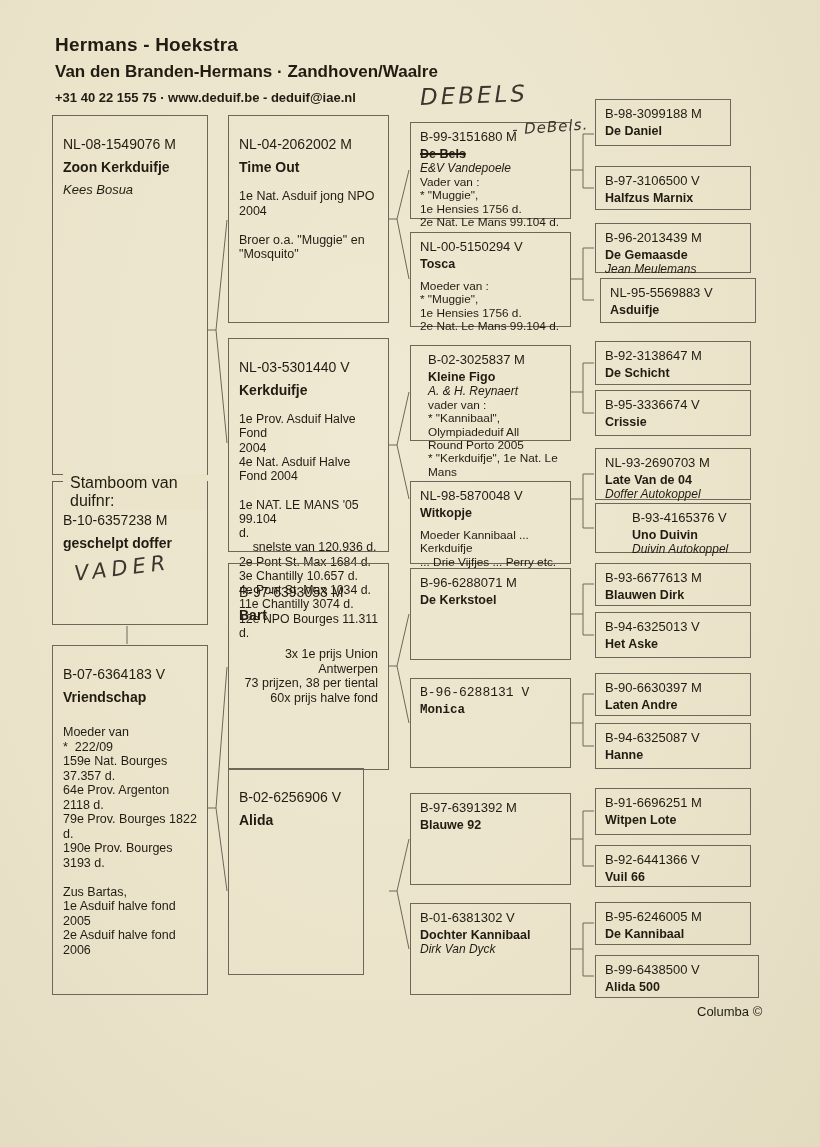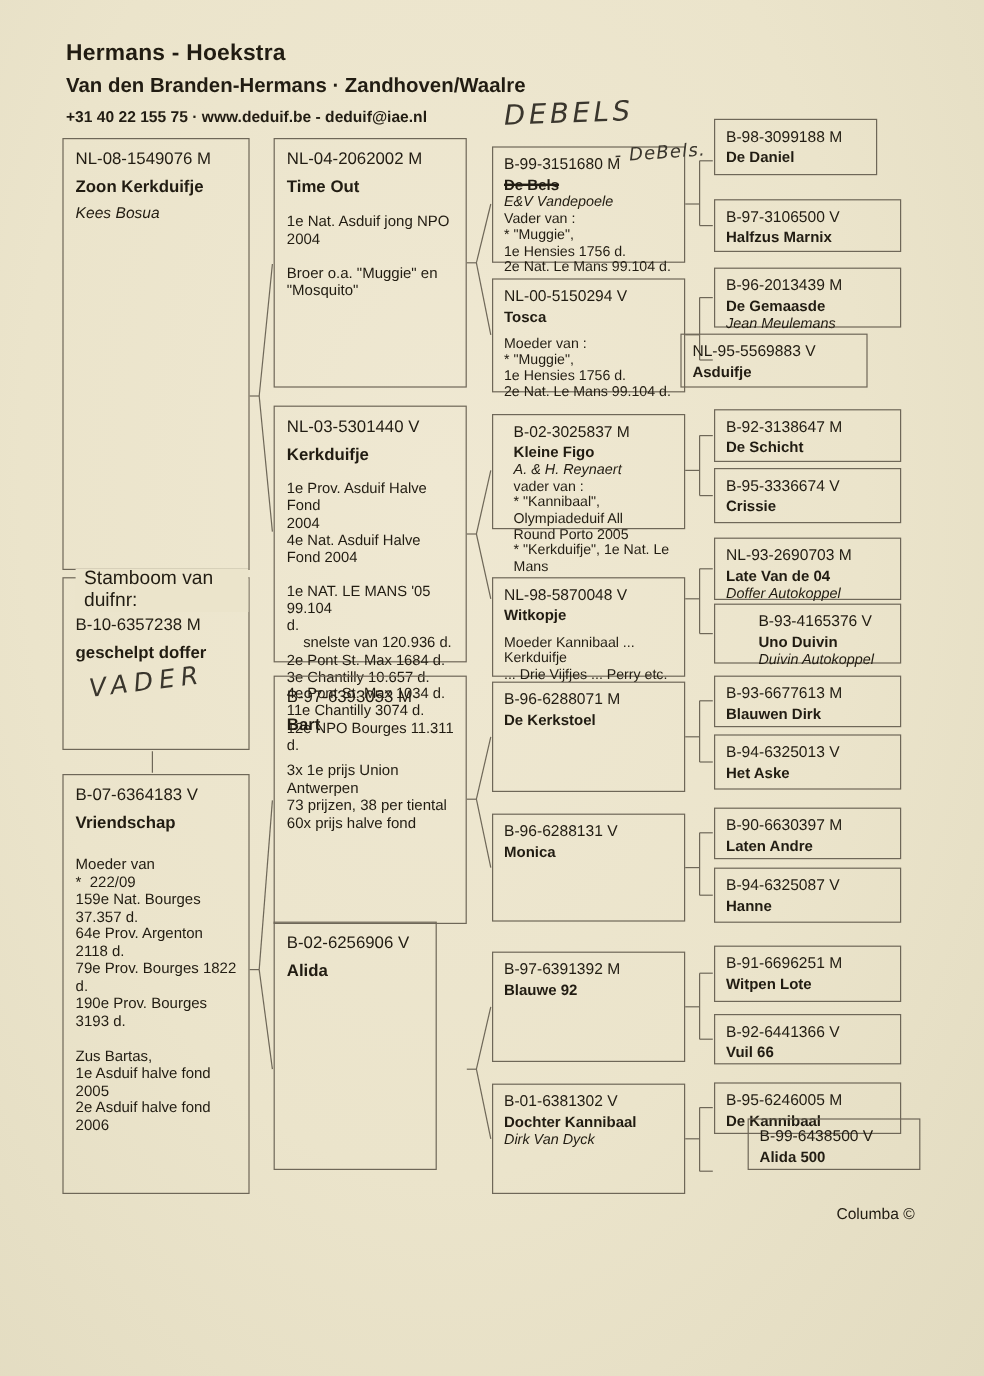--- a/index.html
+++ b/index.html
@@ -10,21 +10,21 @@
 
   .hdr-title   { position:absolute; left:55px; top:34px;  font-size:19px; font-weight:bold; letter-spacing:.2px; }
   .hdr-sub     { position:absolute; left:55px; top:62px;  font-size:17px; font-weight:bold; }
   .hdr-contact { position:absolute; left:55px; top:90px;  font-size:13px; font-weight:bold; }
 
   .hand { position:absolute; font-style:italic; color:#3a362d; font-family:"DejaVu Sans", sans-serif; }
   .hand-debels { left:420px; top:82px;  font-size:23px; letter-spacing:3px; transform:rotate(-2deg); }
   .hand-debels2{ left:512px; top:118px; font-size:15px; letter-spacing:1px; transform:rotate(-4deg); }
   .hand-vader  { left:74px;  top:556px; font-size:21px; letter-spacing:5px; transform:rotate(-7deg); }
 
-  .box { position:absolute; border:1px solid #6e6758; padding:8px 10px; }
+  .box { position:absolute; border:1px solid #6e6758; padding:20px 10px; }
   .ring    { font-size:14px; white-space:pre; }
   .name    { font-size:14px; font-weight:bold; margin-top:7px; }
   .fancier { font-size:13px; font-style:italic; margin-top:7px; }
   .details { font-size:12.5px; line-height:1.16; white-space:pre-wrap; margin-top:14px; }
 
   .g3 .ring    { font-size:13px; }
   .g3 .name    { font-size:12.5px; margin-top:3px; }
   .g3 .fancier { font-size:12px;  margin-top:0; }
   .g3 .details { font-size:11.8px; line-height:1.13; margin-top:1px; }
   .g3 .details.gap { margin-top:9px; }
@@ -163,21 +163,21 @@
     snelste van 120.936 d.
 2e Pont St. Max 1684 d.
 3e Chantilly 10.657 d.
 4e Pont St. Max 1034 d.
 11e Chantilly 3074 d.
 12e NPO Bourges 11.311 d.</div>
   </div>
   <div class="box g2" style="left:228px; top:563px; width:161px; height:207px;">
     <div class="ring">B-97-6393053 M</div>
     <div class="name">Bart</div>
-    <div class="details" style="margin-top:24px;">3x 1e prijs Union Antwerpen
+    <div class="details" style="margin-top:24px;text-align:right;">3x 1e prijs Union Antwerpen
 73 prijzen, 38 per tiental
 60x prijs halve fond</div>
   </div>
   <div class="box g2" style="left:228px; top:768px; width:136px; height:207px;">
     <div class="ring">B-02-6256906 V</div>
     <div class="name">Alida</div>
   </div>
 
   <div class="box g3" style="left:410px; top:122px; width:161px; height:97px;">
     <div class="ring">B-99-3151680 M</div>
@@ -210,21 +210,21 @@
   <div class="box g3" style="left:410px; top:481px; width:161px; height:83px;">
     <div class="ring">NL-98-5870048 V</div>
     <div class="name">Witkopje</div>
     <div class="details gap">Moeder Kannibaal ... Kerkduifje
 ... Drie Vijfjes ... Perry etc.</div>
   </div>
   <div class="box g3" style="left:410px; top:568px; width:161px; height:92px;">
     <div class="ring">B-96-6288071 M</div>
     <div class="name">De Kerkstoel</div>
   </div>
-  <div class="box g3" style="left:410px; top:678px; width:161px; height:90px;">
+  <div class="box g3" style="left:410px; top:678px; width:161px; height:90px;font-family:Liberation Mono, monospace;">
     <div class="ring">B-96-6288131 V</div>
     <div class="name">Monica</div>
   </div>
   <div class="box g3" style="left:410px; top:793px; width:161px; height:92px;">
     <div class="ring">B-97-6391392 M</div>
     <div class="name">Blauwe 92</div>
   </div>
   <div class="box g3" style="left:410px; top:903px; width:161px; height:92px;">
     <div class="ring">B-01-6381302 V</div>
     <div class="name">Dochter Kannibaal</div>
@@ -237,21 +237,21 @@
   </div>
   <div class="box g4" style="left:595px; top:166px; width:156px; height:44px;">
     <div class="ring">B-97-3106500 V</div>
     <div class="name">Halfzus Marnix</div>
   </div>
   <div class="box g4" style="left:595px; top:223px; width:156px; height:50px;">
     <div class="ring">B-96-2013439 M</div>
     <div class="name">De Gemaasde</div>
     <div class="fancier">Jean Meulemans</div>
   </div>
-  <div class="box g4" style="left:567px; top:278px; width:156px; height:45px;">
+  <div class="box g4" style="left:600px; top:278px; width:156px; height:45px;">
     <div class="ring">NL-95-5569883 V</div>
     <div class="name">Asduifje</div>
   </div>
   <div class="box g4" style="left:595px; top:341px; width:156px; height:44px;">
     <div class="ring">B-92-3138647 M</div>
     <div class="name">De Schicht</div>
   </div>
   <div class="box g4" style="left:595px; top:390px; width:156px; height:46px;">
     <div class="ring">B-95-3336674 V</div>
     <div class="name">Crissie</div>
@@ -287,19 +287,19 @@
     <div class="name">Witpen Lote</div>
   </div>
   <div class="box g4" style="left:595px; top:845px; width:156px; height:42px;">
     <div class="ring">B-92-6441366 V</div>
     <div class="name">Vuil 66</div>
   </div>
   <div class="box g4" style="left:595px; top:902px; width:156px; height:43px;">
     <div class="ring">B-95-6246005 M</div>
     <div class="name">De Kannibaal</div>
   </div>
-  <div class="box g4" style="left:595px; top:932px; width:144px; height:43px;margin-left:28px;">
+  <div class="box g4" style="left:595px; top:955px; width:164px; height:43px;">
     <div class="ring">B-99-6438500 V</div>
     <div class="name">Alida 500</div>
   </div>
 
   <div class="credit">Columba ©</div>
 </div>
 
 </body></html>

